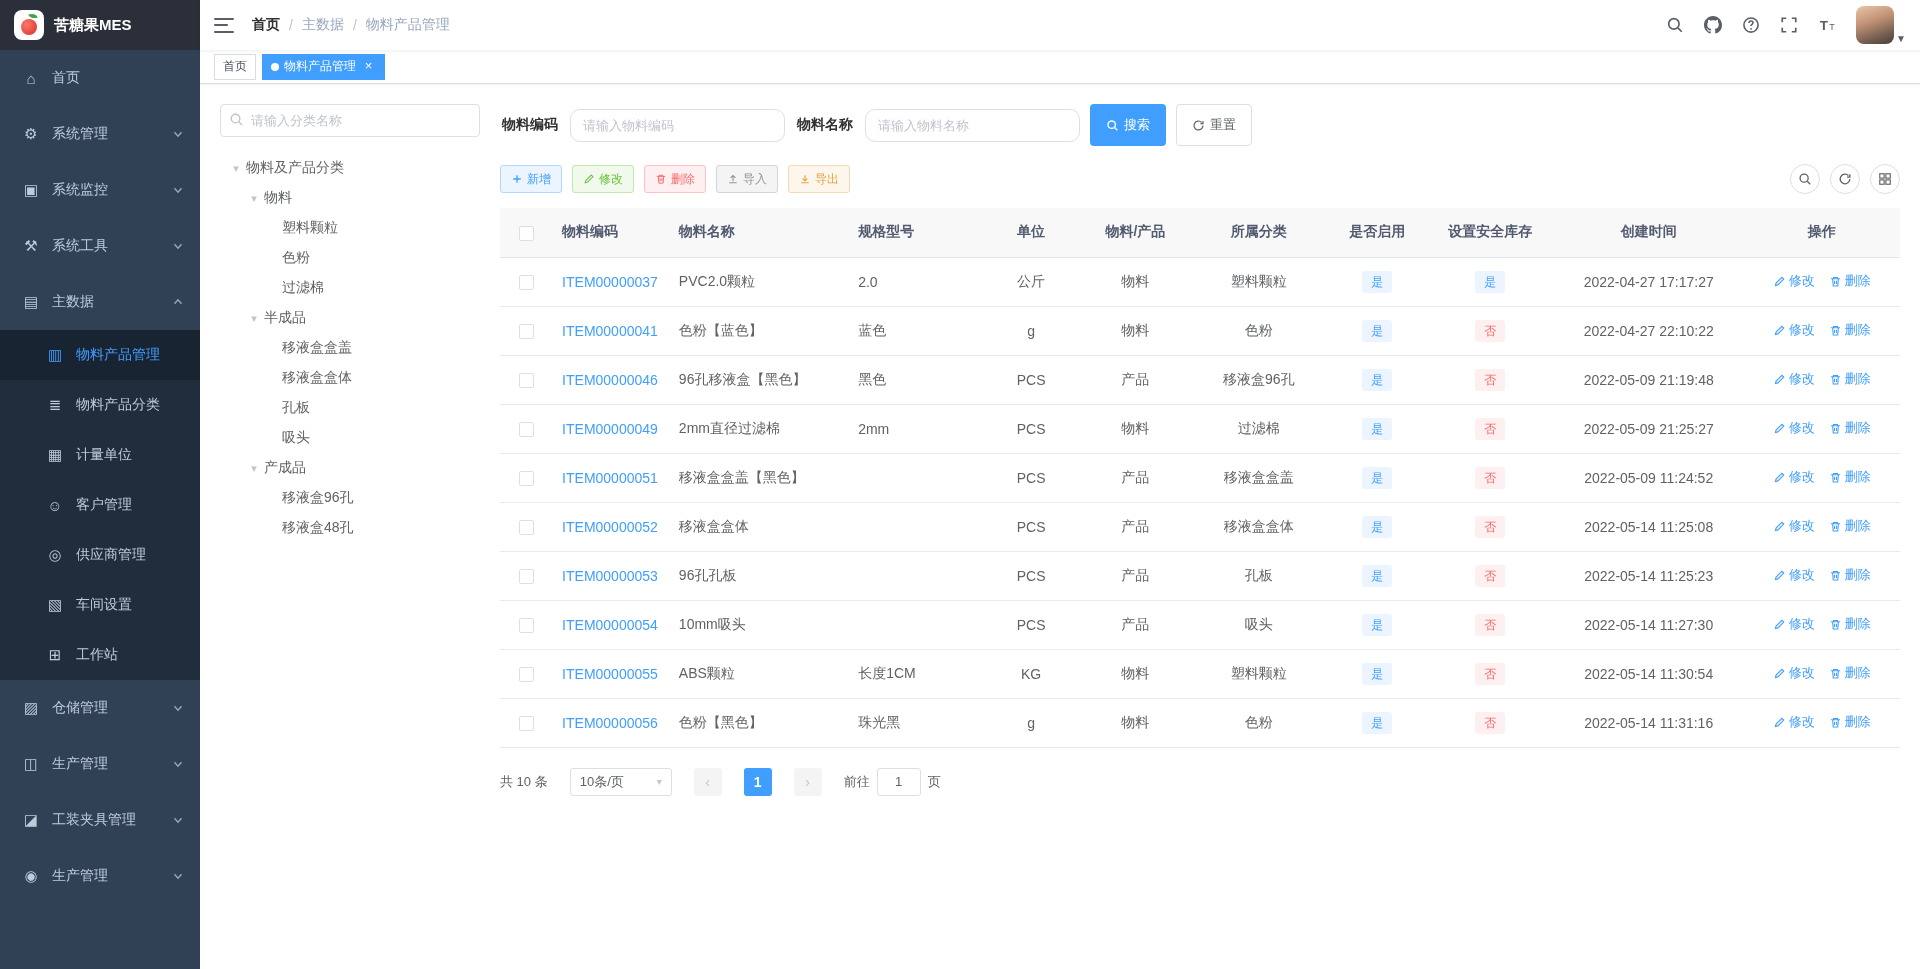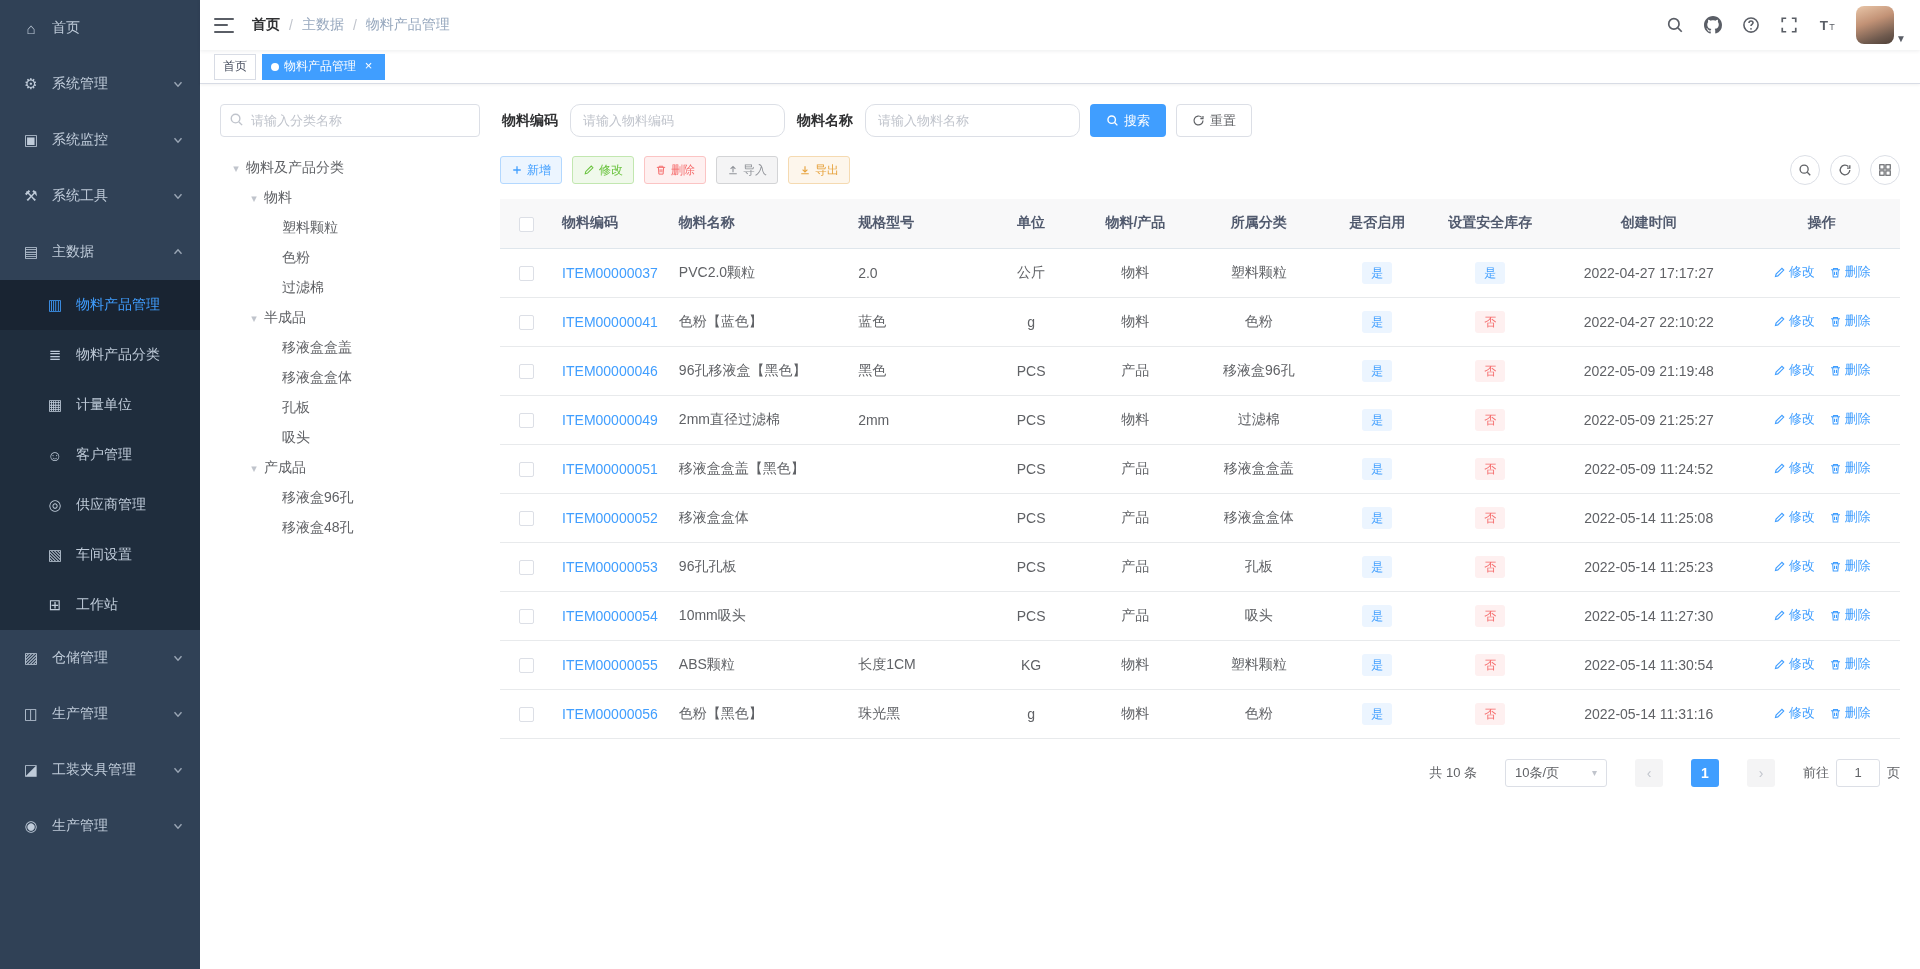--- a/index.html
+++ b/index.html
@@ -67,21 +67,21 @@
   .tree-caret{width:20px;color:#c0c4cc;font-size:11px;text-align:center;flex-shrink:0}
   .tree-caret.empty{visibility:hidden}
 
   .right-col{flex:1;min-width:0;display:flex;flex-direction:column}
   .filter-row{display:flex;align-items:center;gap:10px}
   .filter-label{font-size:14px;font-weight:700;color:#303133;margin:0 2px 0 2px;white-space:nowrap}
   .filter-row input{width:215px;height:33px;border:1px solid #dcdfe6;border-radius:10px;padding:0 12px;
     font-size:13px;color:#606266;outline:none}
   .filter-row input::placeholder{color:#c0c4cc}
   .btn{display:inline-flex;align-items:center;gap:5px;border-radius:4px;cursor:pointer;font-size:13px;
-    border:1px solid transparent;height:33px;padding:0 15px;white-space:nowrap}
+    border:1px solid transparent;height:42px;padding:0 15px;white-space:nowrap}
   .btn-primary{background:var(--primary,#409eff);color:#fff}
   .btn-plain{background:#fff;border-color:#dcdfe6;color:#606266}
   .btn svg{flex-shrink:0}
 
   .toolbar{display:flex;align-items:center;margin-top:18px}
   .btn-sm{height:28px;padding:0 10px;font-size:12px;border-radius:3px;display:inline-flex;align-items:center;
     gap:4px;border:1px solid;cursor:pointer;margin-right:10px;white-space:nowrap}
   .btn-add{color:var(--primary,#409eff);background:#ecf5ff;border-color:#b3d8ff}
   .btn-edit{color:var(--success,#67c23a);background:#f0f9eb;border-color:#c2e7b0}
   .btn-del{color:var(--danger,#f56c6c);background:#fef0f0;border-color:#fbc4c4}
@@ -100,41 +100,45 @@
   .checkbox{display:inline-block;width:15px;height:15px;border:1px solid #dcdfe6;border-radius:2px;
     background:#fff;vertical-align:middle;cursor:pointer}
   .code-link{color:var(--primary,#409eff);cursor:pointer;text-decoration:none}
   .badge{display:inline-block;min-width:18px;padding:5px 9px;border-radius:3px;font-size:12px;line-height:1}
   .badge.yes{background:var(--yes_bg,#ecf5ff);color:var(--yes_text,#409eff)}
   .badge.no{background:var(--no_bg,#fef0f0);color:var(--no_text,#f56c6c)}
   .op-link{color:var(--primary,#409eff);font-size:13px;cursor:pointer;display:inline-flex;align-items:center;
     gap:3px;margin:0 7px;text-decoration:none}
   .op-link svg{width:13px;height:13px}
 
-  .pagination{display:flex;align-items:center;justify-content:flex-end;margin-top:20px;gap:28px;
+  .pagination{display:flex;align-items:center;margin-top:20px;gap:22px;
     font-size:13px;color:#606266}
   .page-size{width:102px;height:28px;border:1px solid #dcdfe6;border-radius:3px;display:flex;align-items:center;
     justify-content:space-between;padding:0 9px;color:#606266;cursor:pointer;background:#fff}
   .sel-caret{color:#c0c4cc;font-size:10px}
   .page-btn{min-width:28px;height:28px;background:#f4f4f5;border-radius:3px;display:flex;align-items:center;
     justify-content:center;cursor:pointer;font-size:14px;color:#606266}
   .page-btn.disabled{color:#c0c4cc;cursor:default}
   .page-btn.active{background:var(--primary,#409eff);color:#fff;font-weight:700}
   .goto{display:flex;align-items:center;gap:7px}
   .goto input{width:44px;height:28px;border:1px solid #dcdfe6;border-radius:3px;text-align:center;
     color:#606266;font-size:13px;outline:none}
 
   .scrollbar{position:fixed;right:2px;top:26px;width:6px;height:48px;background:#c8c8c8;border-radius:3px;opacity:.7}
 </style>
 </head>
 <body>
 
 <div class="app">
 
   <aside class="sidebar">
+    <div class="logo">
+      <span class="logo-mark"></span>
+      <span class="logo-title">苦糖果MES</span>
+    </div>
     <nav>
         <div class="menu-item">
     <span class="mi-icon">⌂</span>
     <span class="mi-label">首页</span>
 
   </div>
         <div class="menu-item">
     <span class="mi-icon">⚙</span>
     <span class="mi-label">系统管理</span>
     <span class="mi-chev ">

